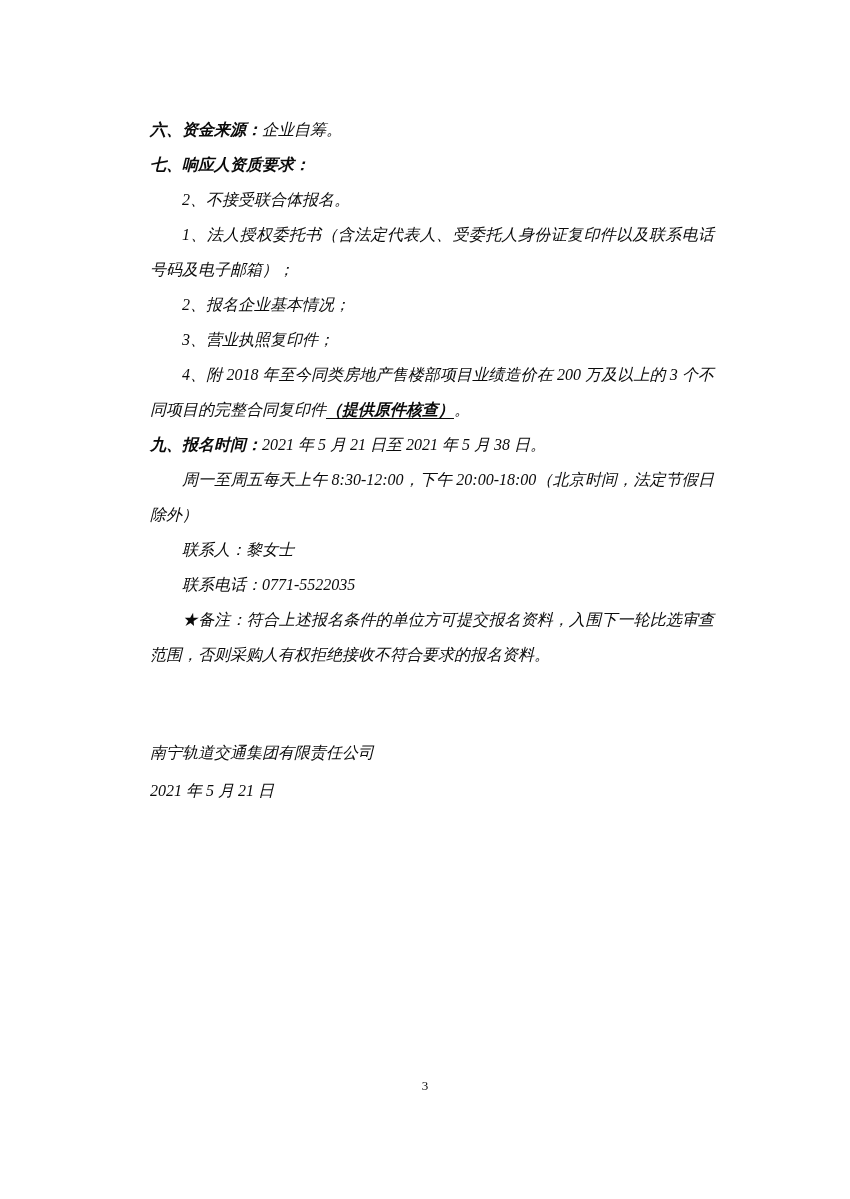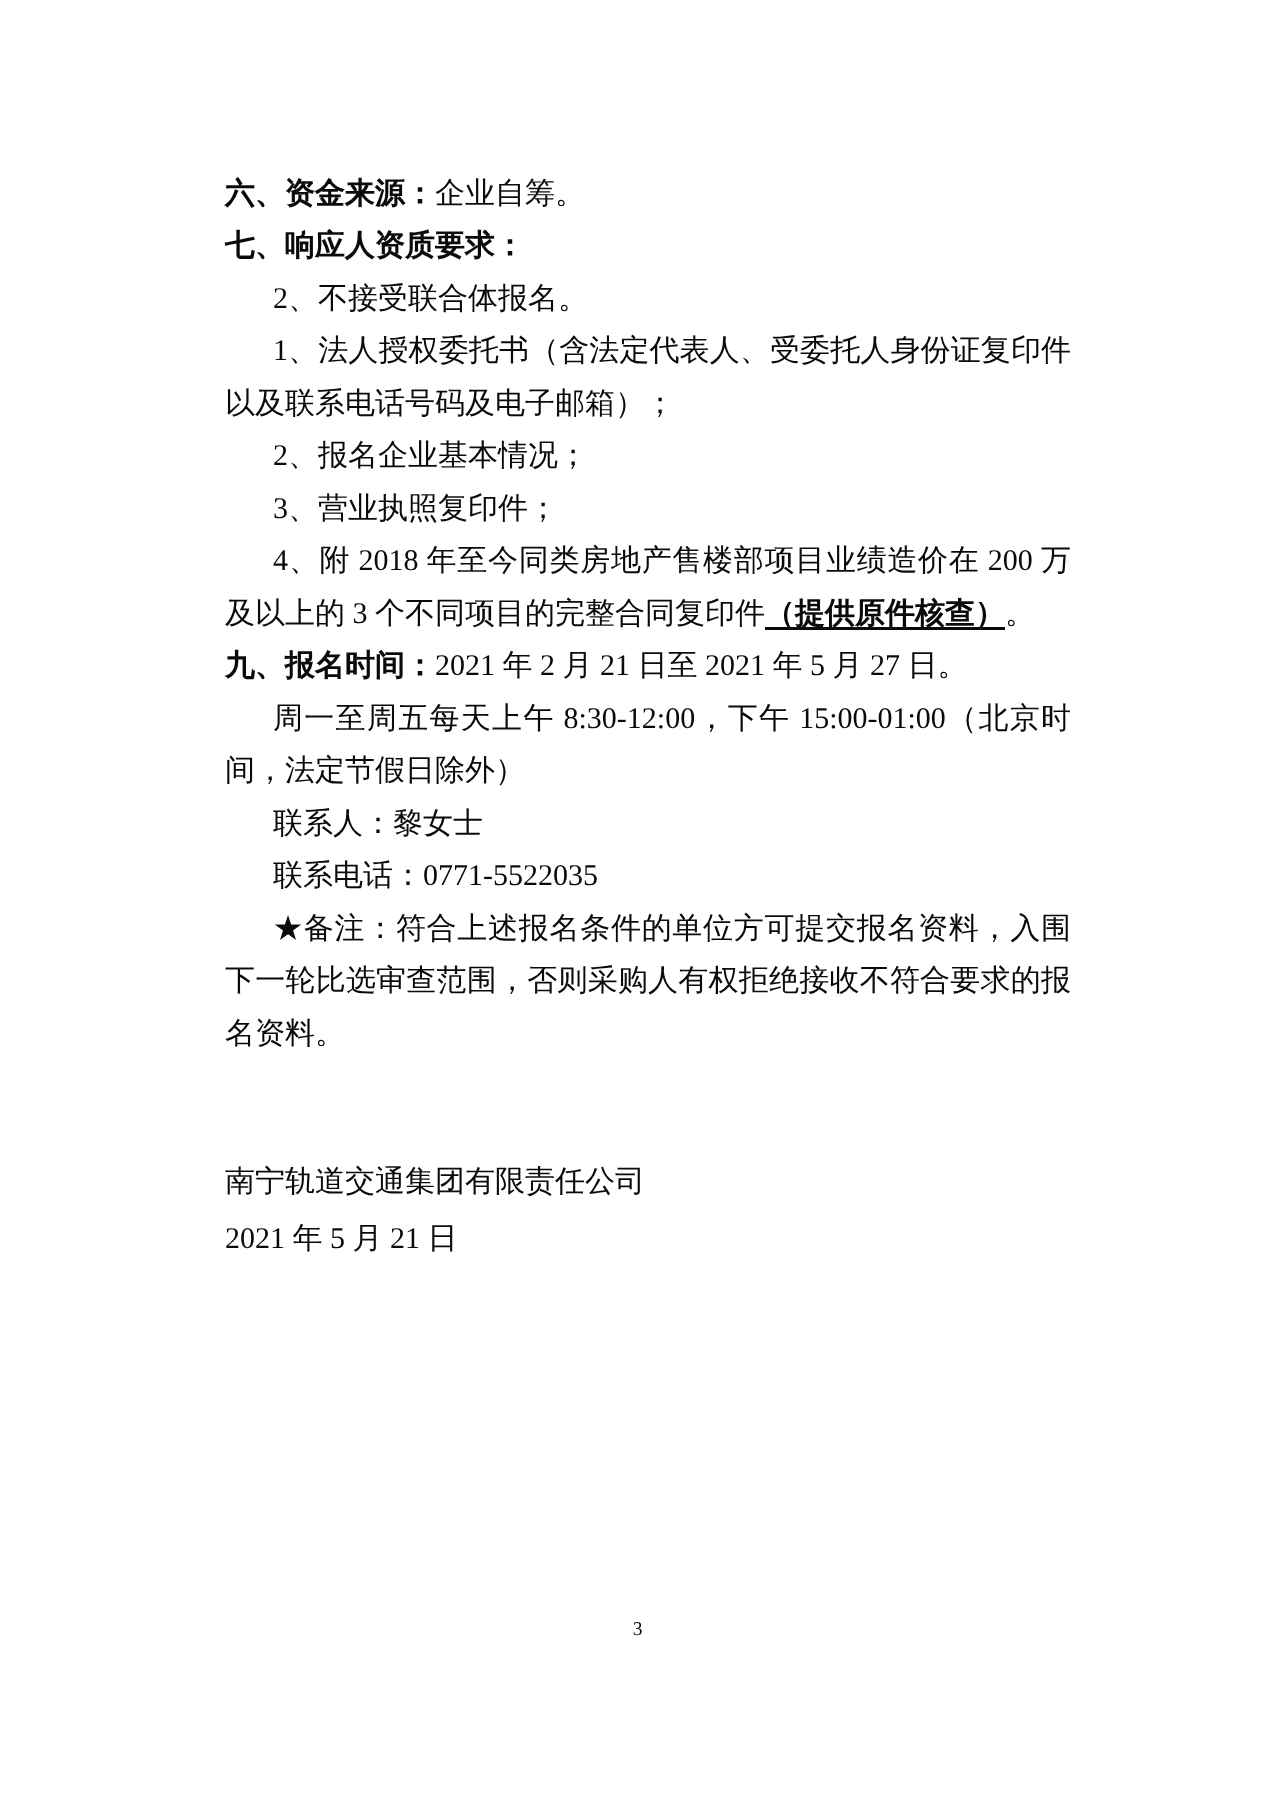--- a/index.html
+++ b/index.html
@@ -14,23 +14,24 @@
     background: #ffffff;
     color: #0a0a0a;
     font-family: "Liberation Serif", "DejaVu Serif", serif;
     overflow: hidden;
   }
   .content {
     position: absolute;
     left: 150px;
     top: 112px;
     width: 564px;
-    font-size: 20px;
+    font-size: 16px;
     line-height: 35px;
     text-align: justify;
+    font-style: italic;
   }
   .content p {
     margin: 0;
     padding: 0;
   }
   .indent { text-indent: 32px; }
   .b  { font-weight: bold; }
   .u  { text-decoration: underline; text-underline-offset: 3px; }
   .bu { font-weight: bold; text-decoration: underline; text-underline-offset: 3px; }
   .signature {
@@ -64,23 +65,23 @@
 
 
     <p class="indent">1、法人授权委托书（含法定代表人、受委托人身份证复印件以及联系电话号码及电子邮箱）；</p>
 
     <p class="indent">2、报名企业基本情况；</p>
 
     <p class="indent">3、营业执照复印件；</p>
 
     <p class="indent"><span>4、附 2018 年至今同类房地产售楼部项目业绩造价在 200 万及以上的 3 个不同项目的完整合同复印件</span><span class="bu">（提供原件核查）</span><span>。</span></p>
 
-    <p><span class="b">九、报名时间：</span><span>2021 年 2 月 21 日至 2021 年 5 月 27 日。</span></p>
+    <p><span class="b">九、报名时间：</span><span>2021 年 5 月 21 日至 2021 年 5 月 38 日。</span></p>
 
-    <p class="indent">周一至周五每天上午 8:30-12:00，下午 15:00-01:00（北京时间，法定节假日除外）</p>
+    <p class="indent">周一至周五每天上午 8:30-12:00，下午 20:00-18:00（北京时间，法定节假日除外）</p>
 
 
     <p class="indent">联系人：黎女士</p>
 
     <p class="indent">联系电话：0771-5522035</p>
 
 
     <p class="indent">★备注：符合上述报名条件的单位方可提交报名资料，入围下一轮比选审查范围，否则采购人有权拒绝接收不符合要求的报名资料。</p>
 
     <div class="signature">

